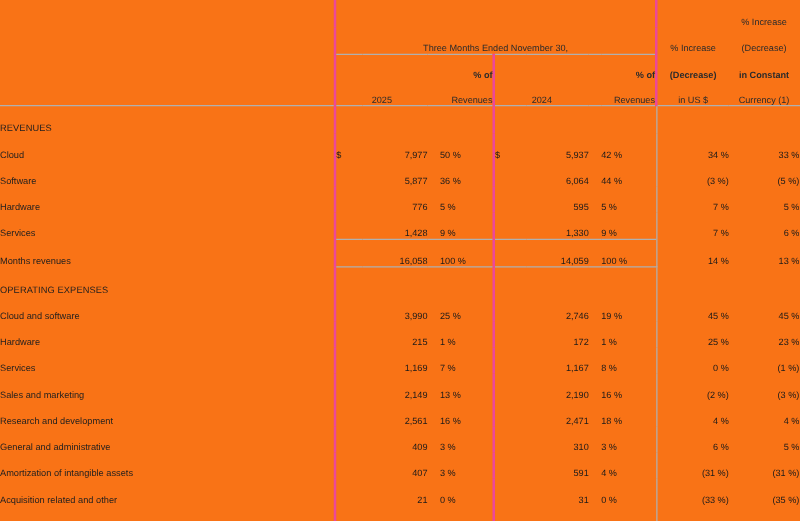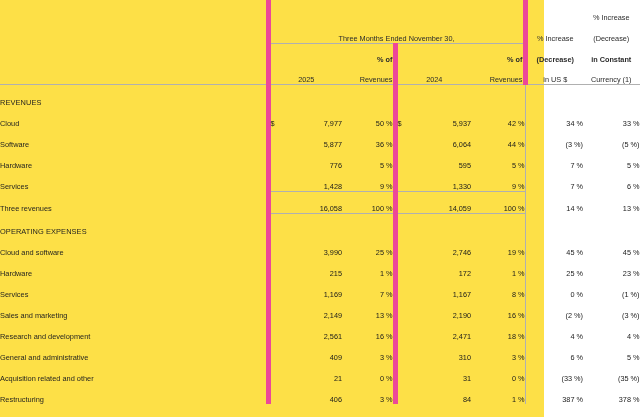--- a/index.html
+++ b/index.html
@@ -9,23 +9,23 @@
   }
   body {
     width: 640px;
     height: 417px;
     overflow: hidden;
     font-family: "Liberation Sans", sans-serif;
     color: #1a1a1a;
   }
   #sheet {
     position: relative;
-    width: 544px;
+    width: 640px;
     height: 417px;
-    background: #fde047;
+    background: #f97316;
   }
   table.fin {
     border-collapse: collapse;
     width: 640px;
     table-layout: fixed;
     font-size: 7.3px;
     line-height: 1.1;
   }
   table.fin td {
     padding: 0;
@@ -40,21 +40,21 @@
   .c-gap1    { width: 10px;  }
   .c-pct1    { width: 43px;  }
   .c-cur2    { width: 26px;  }
   .c-val2    { width: 50px;  }
   .c-gap2    { width: 10px;  }
   .c-pct2    { width: 44px;  }
   .c-inc     { width: 58px;  }
   .c-cst     { width: 57px;  }
 
   
-  .bl { border-left: 5px solid #ec4899; }
+  .bl { border-left: 2px solid #ec4899; }
   .br { border-right: 1px solid #b0b0b0; }
   .bt { border-top: 1px solid #b0b0b0; }
   .bb { border-bottom: 1px solid #b0b0b0; }
   .hdr-r1 td { height: 22px; }
   .hdr-r2 td { height: 21px; }
   .hdr-r3 td { height: 20px; font-weight: bold; }
   .hdr-r4 td { height: 20px; }
 
   .h-c {
     text-align: center;
@@ -102,21 +102,20 @@
     vertical-align: middle;
     font-size: 7.3px;
   }
   .num {
     text-align: right;
     vertical-align: middle;
     font-size: 7.3px;
     padding-right: 2px;
   }
   .pct {
-    text-align: right;
     vertical-align: middle;
     font-size: 7.3px;
     padding-right: 6px;
   }
   .sidepct {
     text-align: right;
     vertical-align: middle;
     font-size: 7.3px;
   }
   .blank { font-size: 7.3px; }
@@ -240,21 +239,21 @@
           <td class="blank"></td>
           <td class="pct">9 %</td>
           <td class="cur bl"></td>
           <td class="num">1,330</td>
           <td class="blank"></td>
           <td class="pct br">9 %</td>
           <td class="sidepct">7 %</td>
           <td class="sidepct br">6 %</td>
         </tr>
         <tr class="drow">
-          <td class="lab-tot">Three revenues</td>
+          <td class="lab-tot">Months revenues</td>
           <td class="cur bl bt bb"></td>
           <td class="num bt bb">16,058</td>
           <td class="blank bt bb"></td>
           <td class="pct bt bb">100 %</td>
           <td class="cur bl bt bb"></td>
           <td class="num bt bb">14,059</td>
           <td class="blank bt bb"></td>
           <td class="pct br bt bb">100 %</td>
           <td class="sidepct">14 %</td>
           <td class="sidepct br">13 %</td>
@@ -344,20 +343,33 @@
           <td class="blank"></td>
           <td class="pct">3 %</td>
           <td class="cur bl"></td>
           <td class="num">310</td>
           <td class="blank"></td>
           <td class="pct br">3 %</td>
           <td class="sidepct">6 %</td>
           <td class="sidepct br">5 %</td>
         </tr>
         <tr class="drow">
+          <td class="lab-ind">Amortization of intangible assets</td>
+          <td class="cur bl"></td>
+          <td class="num">407</td>
+          <td class="blank"></td>
+          <td class="pct">3 %</td>
+          <td class="cur bl"></td>
+          <td class="num">591</td>
+          <td class="blank"></td>
+          <td class="pct br">4 %</td>
+          <td class="sidepct">(31 %)</td>
+          <td class="sidepct br">(31 %)</td>
+        </tr>
+        <tr class="drow">
           <td class="lab-ind">Acquisition related and other</td>
           <td class="cur bl"></td>
           <td class="num">21</td>
           <td class="blank"></td>
           <td class="pct">0 %</td>
           <td class="cur bl"></td>
           <td class="num">31</td>
           <td class="blank"></td>
           <td class="pct br">0 %</td>
           <td class="sidepct">(33 %)</td>

